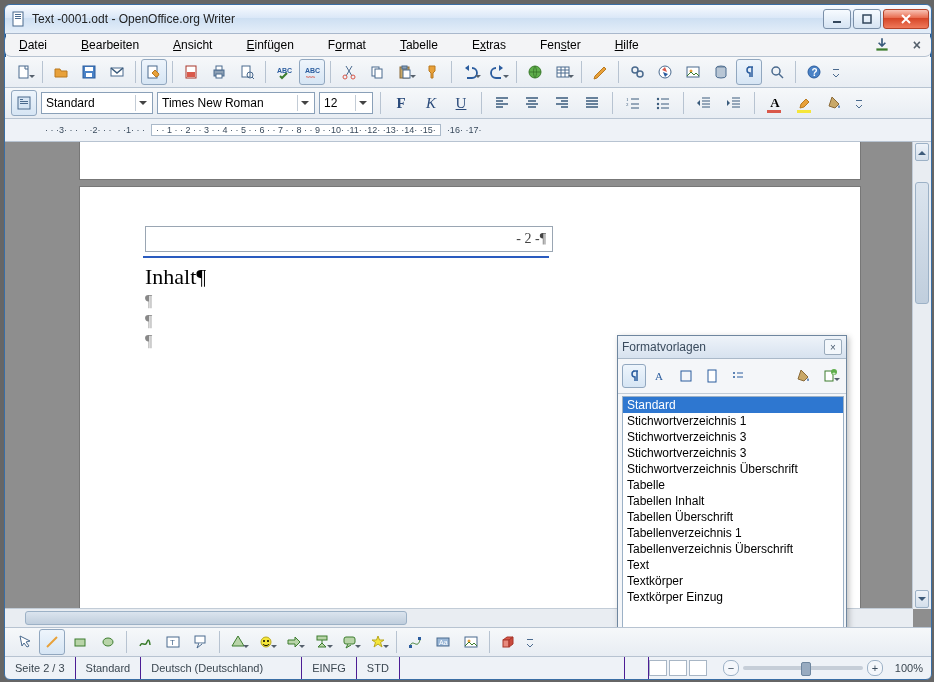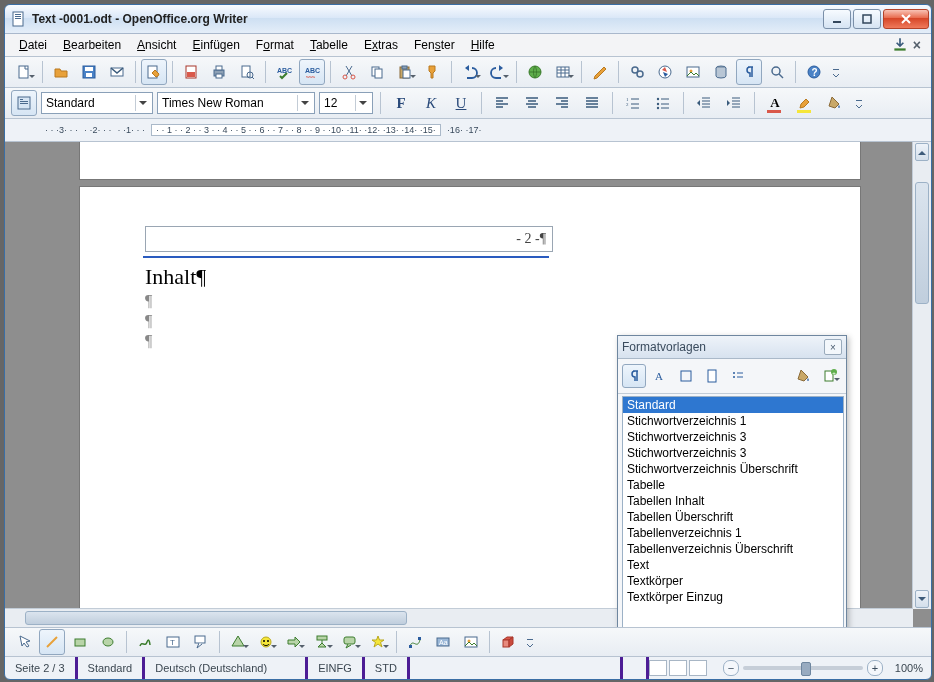--- a/index.html
+++ b/index.html
@@ -1,27 +1,27 @@
 <!DOCTYPE html>
 <html><head>
 <meta charset="utf-8">
 <style>
   html,body{margin:0;padding:0;font-family:"Segoe UI",Tahoma,sans-serif;font-size:12px;color:#000;background:#666;}
   .window{width:926px;height:674px;margin:4px;background:#f5f6f7;border:1px solid #3a6ea5;border-radius:6px;overflow:hidden;display:flex;flex-direction:column;box-shadow:0 0 0 1px #2a5a8e inset;}
   
   .titlebar{height:28px;background:linear-gradient(#f8fbff,#dbe8f8 45%,#cddff2 46%,#e4eef9);display:flex;align-items:center;padding:0 2px 0 6px;border-bottom:1px solid #a9b8cc;}
   .titlebar .doc-icon{width:16px;height:16px;margin-right:5px;display:flex;align-items:center;justify-content:center;}
-  .titlebar .title{flex:1;font-size:12px;color:#222;font-weight:bold;}
+  .titlebar .title{flex:1;font-size:12px;color:#222;}
   .win-btns{display:flex;gap:2px;}
   .win-btn{width:28px;height:18px;border:1px solid #7a8fa8;border-radius:3px;background:linear-gradient(#f7fbff,#d6e4f3);display:flex;align-items:center;justify-content:center;font-size:11px;color:#33475c;}
   .win-btn.close{width:44px;background:linear-gradient(#f8c2b4,#e8694b 45%,#d64527 46%,#ef7a5b);border-color:#b34229;color:#fff;font-weight:bold;}
   .win-btn.max{width:26px;}
   .win-btn.min{width:26px;}
   
-  .menubar{height:22px;background:#f3f4f6;border-bottom:1px solid #b7c3d1;display:flex;align-items:center;padding:0 6px;gap:0;}
+  .menubar{height:22px;background:#f3f4f6;border-bottom:1px solid #b7c3d1;display:flex;align-items:center;padding:0 6px;gap:18px;border-radius:6px;}
   .menubar .menu-item{padding:2px 8px;border-radius:3px;cursor:default;}
   .menubar .menu-item u{text-decoration:underline;}
   .menubar .spacer{flex:1;}
   .menu-icon{width:18px;height:18px;display:flex;align-items:center;justify-content:center;margin-left:4px;}
   .close-doc{font-family:Arial;font-size:14px;font-weight:bold;color:#55606c;padding:0 4px;}
   
   .toolbar{height:30px;background:linear-gradient(#f6f8fa,#e8edf3);border-bottom:1px solid #b7c3d1;display:flex;align-items:center;padding:0 6px;gap:2px;}
   .tb-btn{width:24px;height:24px;border:1px solid transparent;border-radius:3px;display:flex;align-items:center;justify-content:center;position:relative;}
   .tb-btn.active{border-color:#91a7bf;background:linear-gradient(#eef5fc,#d6e5f4);}
   .tb-btn.drop::after{content:"";position:absolute;right:1px;bottom:3px;border:3px solid transparent;border-top-color:#55606c;}
@@ -65,21 +65,21 @@
   .styles-tb{height:30px;border-bottom:1px solid #c2ccd7;display:flex;align-items:center;padding:2px 4px;gap:2px;}
   .styles-tb .tb-btn{width:22px;height:22px;}
   .styles-tb .sp{flex:1;}
   .styles-list{flex:1;background:#fff;margin:2px 2px 2px 4px;border:1px solid #9cb1c6;overflow:auto;font-size:12px;}
   .styles-list .row{padding:1px 4px;white-space:nowrap;}
   .styles-list .row.sel{background:#2e77d0;color:#fff;}
   
   .bottombar{height:28px;background:linear-gradient(#f6f8fa,#e8edf3);border-top:1px solid #b7c3d1;display:flex;align-items:center;padding:0 6px;gap:2px;}
   
   .statusbar{height:22px;background:#eef2f7;border-top:1px solid #b7c3d1;display:flex;align-items:center;font-size:11px;color:#3a4650;}
-  .status-cell{border-right:3px solid #4c1d95;padding:0 10px;height:100%;display:flex;align-items:center;}
+  .status-cell{border-right:1px solid #4c1d95;padding:0 10px;height:100%;display:flex;align-items:center;}
   .status-cell.wide{min-width:140px;align-items:center;}
   .zoom-group{margin-left:auto;display:flex;align-items:center;gap:4px;padding:0 8px;}
   .zoom-slider{width:120px;height:4px;background:#c6ced8;border-radius:2px;position:relative;}
   .zoom-slider .knob{position:absolute;left:58px;top:-4px;width:8px;height:12px;background:#98abc0;border:1px solid #6e869f;border-radius:2px;}
   .zoom-btn{width:14px;height:14px;border:1px solid #9cb1c6;border-radius:7px;background:#f4f7fb;display:flex;align-items:center;justify-content:center;font-size:11px;color:#3a4b5d;}
   .view-icons{display:flex;gap:2px;margin-right:8px;}
   .view-icons .vi{width:16px;height:14px;border:1px solid #a8b6c5;background:#fff;}
   
   .ic-stroke{stroke:#3a5b7c;fill:none;stroke-width:1.5;}
   .ic-orange{fill:#e8a13a;stroke:#b9791f;}

